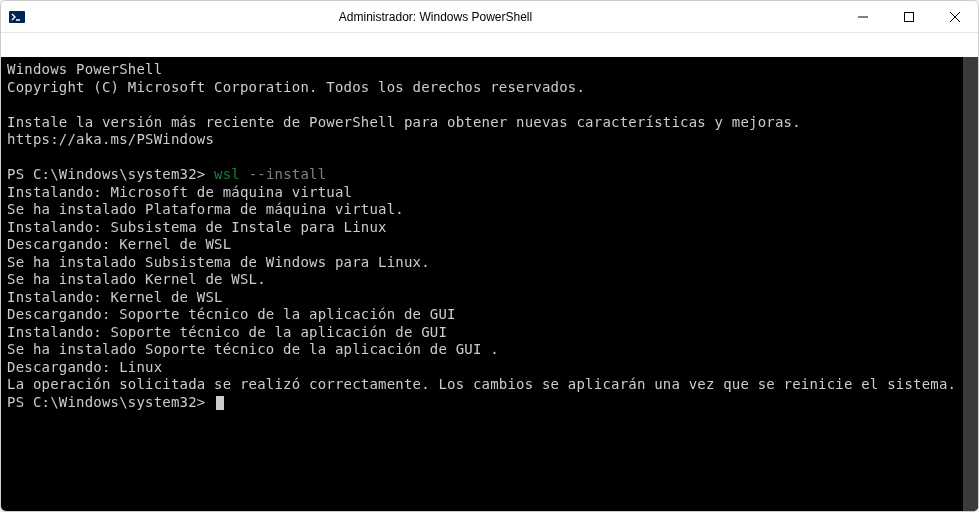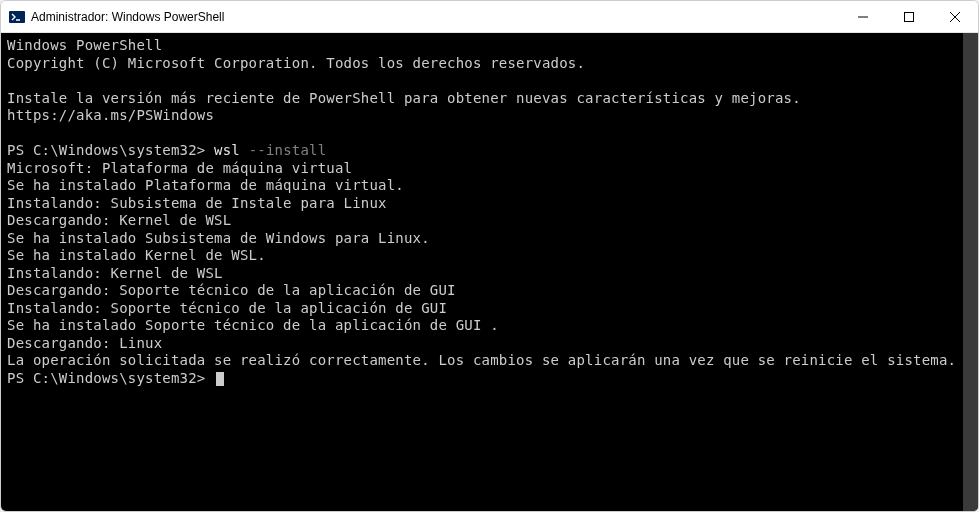--- a/index.html
+++ b/index.html
@@ -35,20 +35,21 @@
       margin-right: 6px;
       display: flex;
       align-items: center;
       justify-content: center;
     }
     .titlebar-title {
       font-family: 'Segoe UI', Tahoma, sans-serif;
       font-size: 12px;
       color: #000000;
       flex: 1;
+      text-align: center;
     }
     .window-controls {
       display: flex;
       height: 100%;
     }
     .win-btn {
       width: 46px;
       height: 100%;
       display: flex;
       align-items: center;
@@ -62,23 +63,24 @@
       flex: 1;
       background: #000000;
       color: #cccccc;
       font-family: Consolas, 'Lucida Console', monospace;
       font-size: 14px;
       line-height: 1.25;
       padding: 4px 6px;
       overflow: hidden;
       position: relative;
       letter-spacing: 0.2px;
+      margin-top: 24px;
     }
     .terminal-line { white-space: pre-wrap; }
-    .cmd-white { color: #e5e5e5; }
+    .cmd-white { color: #15803d; }
     .cmd-gray { color: #808080; }
     .prompt { color: #cccccc; }
     .cursor {
       display: inline-block;
       width: 8px;
       height: 14px;
       background: #cccccc;
       vertical-align: text-bottom;
       margin-left: 2px;
     }
@@ -133,21 +135,21 @@
     </div>
   </div>
 
   <div class="terminal">
     <div class="terminal-line">Windows PowerShell</div>
     <div class="terminal-line">Copyright (C) Microsoft Corporation. Todos los derechos reservados.</div>
     <div class="terminal-line">&nbsp;</div>
     <div class="terminal-line">Instale la versión más reciente de PowerShell para obtener nuevas características y mejoras. https://aka.ms/PSWindows</div>
     <div class="terminal-line">&nbsp;</div>
     <div class="terminal-line"><span class="prompt">PS C:\Windows\system32&gt;</span> <span class="cmd-white">wsl</span> <span class="cmd-gray">--install</span></div>
-    <div class="terminal-line">Microsoft: Plataforma de máquina virtual</div>
+    <div class="terminal-line">Instalando: Microsoft de máquina virtual</div>
     <div class="terminal-line">Se ha instalado Plataforma de máquina virtual.</div>
     <div class="terminal-line">Instalando: Subsistema de Instale para Linux</div>
     <div class="terminal-line">Descargando: Kernel de WSL</div>
     <div class="terminal-line">Se ha instalado Subsistema de Windows para Linux.</div>
     <div class="terminal-line">Se ha instalado Kernel de WSL.</div>
     <div class="terminal-line">Instalando: Kernel de WSL</div>
     <div class="terminal-line">Descargando: Soporte técnico de la aplicación de GUI</div>
     <div class="terminal-line">Instalando: Soporte técnico de la aplicación de GUI</div>
     <div class="terminal-line">Se ha instalado Soporte técnico de la aplicación de GUI .</div>
     <div class="terminal-line">Descargando: Linux</div>

